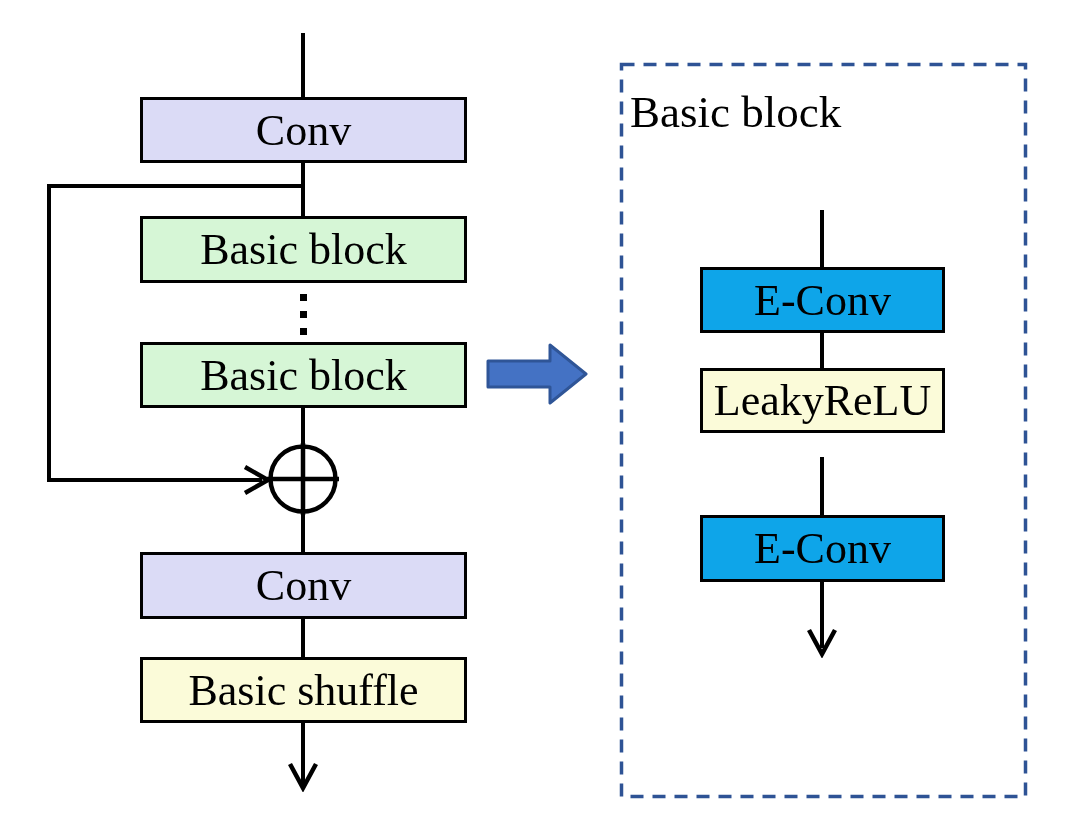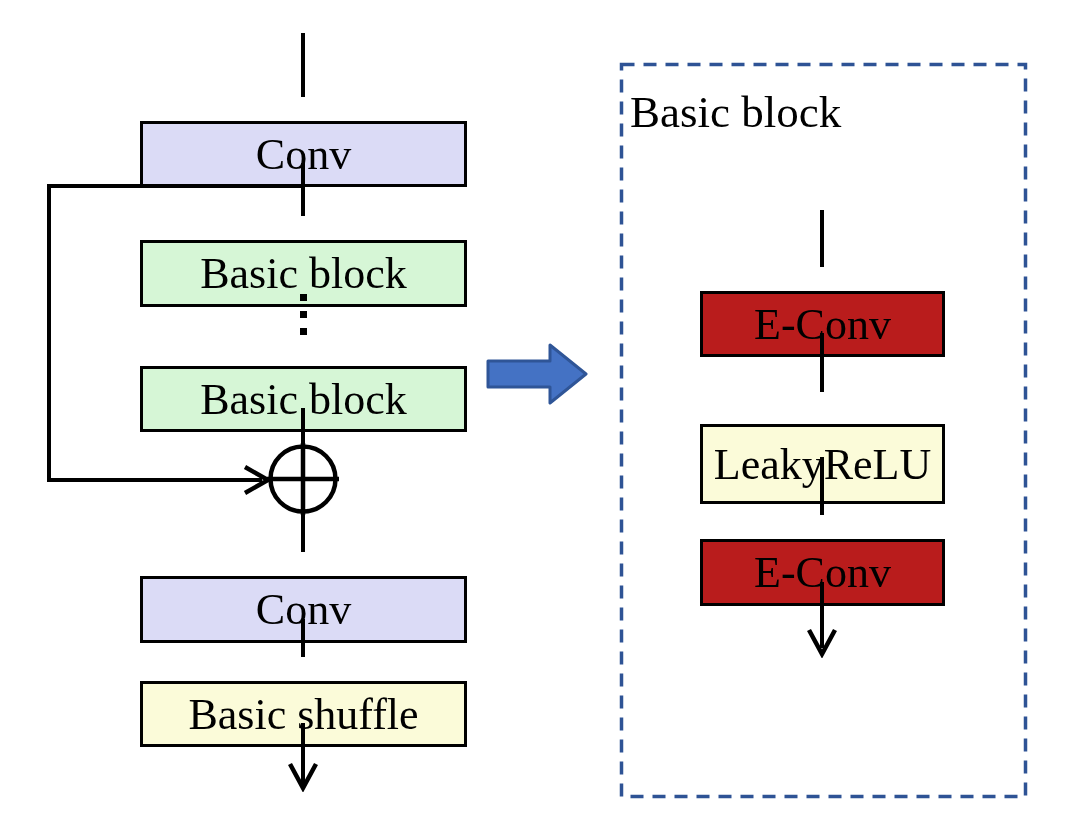--- a/index.html
+++ b/index.html
@@ -14,25 +14,24 @@
   .box{
     position:absolute;
     box-sizing:border-box;
     border:3.5px solid #000;
     display:flex;
     align-items:center;
     justify-content:center;
     font-size:44px;
     color:#000;
     white-space:nowrap;
-    margin-top:24px;
   }
   .fill-lav   {background:#dbdbf6;}
   .fill-green {background:#d6f6d6;}
-  .fill-pink  {background:#b91c1c;}
+  .fill-pink  {background:#0ea5e9;}
   .fill-yellow{background:#fbfbd9;}
   .vline{position:absolute;width:4px;background:#000;}
   .hline{position:absolute;height:4px;background:#000;}
   .dot{position:absolute;width:7px;height:7px;background:#000;}
   .panel-title{
     position:absolute;
     left:630px;top:86px;
     font-size:45px;color:#000;
     white-space:nowrap;
   }
@@ -106,21 +105,21 @@
   <div class="panel-title">Basic block</div>
 
   <div class="vline" style="left:820px;top:210px;height:57px"></div>
 
   <div class="box fill-pink" style="left:700px;top:267px;width:245px;height:66px">
     <span>E-Conv</span>
   </div>
 
   <div class="vline" style="left:820px;top:333px;height:59px"></div>
 
-  <div class="box fill-yellow" style="left:700px;top:400px;width:245px;height:80px">
+  <div class="box fill-yellow" style="left:700px;top:368px;width:245px;height:65px">
     <span>LeakyReLU</span>
   </div>
 
   <div class="vline" style="left:820px;top:457px;height:58px"></div>
 
   <div class="box fill-pink" style="left:700px;top:515px;width:245px;height:67px">
     <span>E-Conv</span>
   </div>
 
   <div class="vline" style="left:820px;top:582px;height:66px"></div>

